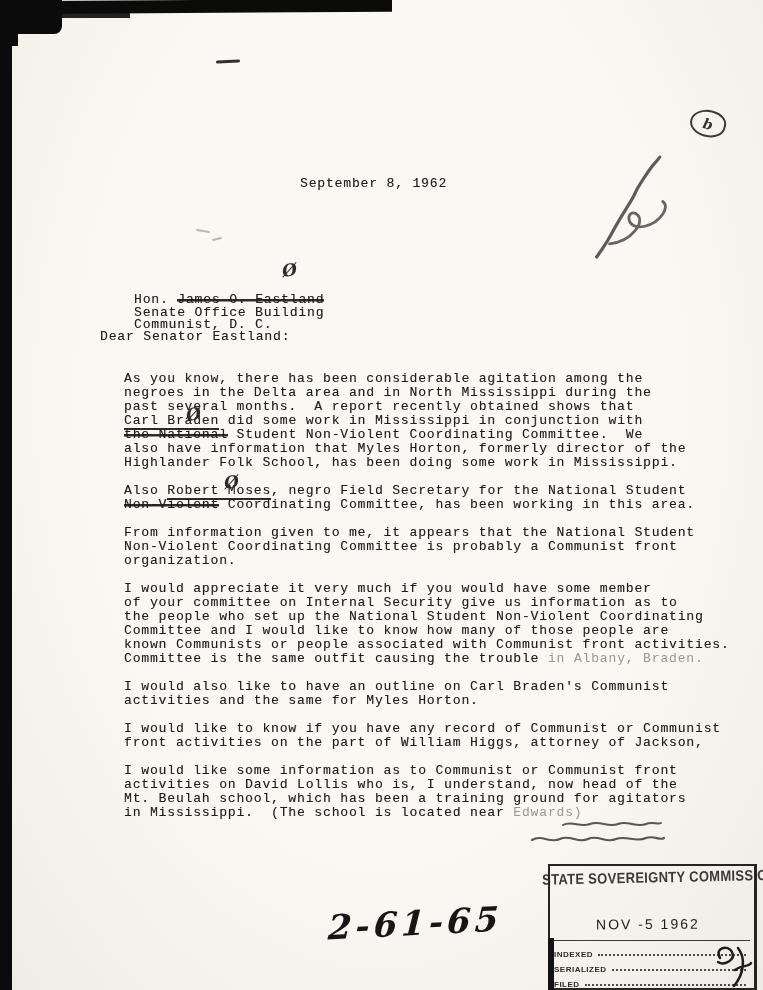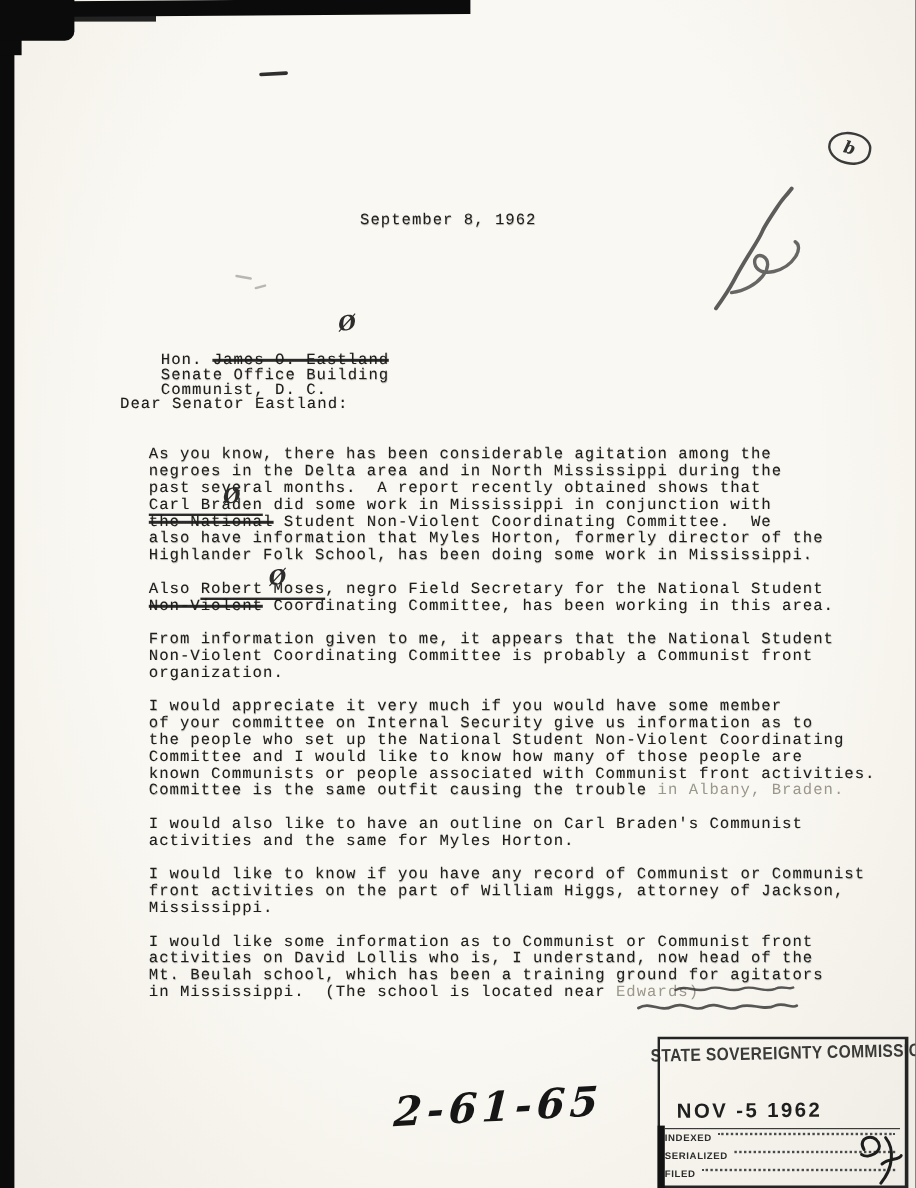--- a/index.html
+++ b/index.html
@@ -67,29 +67,29 @@
     position:absolute; left:542px; top:871px; white-space:nowrap;
     font-family:"Liberation Sans",sans-serif; font-weight:bold; font-size:13px;
     letter-spacing:0.3px; color:#3a3a38;
     transform:rotate(-1.2deg) scaleY(1.15); transform-origin:left top;
   }
   .stamp-box {
     position:absolute; left:548px; top:864px; width:209px; height:126px;
     border:2px solid #242424; border-right-width:3px;
   }
   .date-stamp {
-    position:absolute; left:564px; top:916px;
-    font-family:"Liberation Sans",sans-serif; font-weight:bold; font-size:17px;
+    position:absolute; left:596px; top:916px;
+    font-family:"Liberation Sans",sans-serif; font-weight:normal; font-size:14px;
     letter-spacing:2px; color:#1f1f1f; transform:rotate(-0.5deg);
   }
   .file-rows {
     position:absolute; left:554px; top:940px; width:196px;
     border-top:1.5px solid #3a3a3a; padding-top:3px;
   }
-  .file-row { display:flex; align-items:flex-start; height:15px; }
+  .file-row { display:flex; align-items:flex-end; height:15px; }
   .fb-label {
     font-family:"Liberation Sans",sans-serif; font-weight:bold; font-size:8px;
     letter-spacing:0.5px; color:#2b2b2b;
   }
   .fb-dots { flex:1; border-bottom:2px dotted #4a4a4a; margin:0 4px 3px 5px; }
   .heavy-bar { position:absolute; left:548px; top:938px; width:6px; height:52px; background:#121212; }
 
   .faint { opacity:.32; }
 </style>
 </head>
@@ -143,21 +143,20 @@
         <div class="line"><span class="seg-n">known Communists or people associated with Communist front activities.</span></div>
         <div class="line"><span class="seg-n">Committee is the same outfit causing the trouble </span><span class="seg-f">in Albany, Braden.</span></div>
       </div>
       <div class="paragraph">
         <div class="line"><span class="seg-n">I would also like to have an outline on Carl Braden's Communist</span></div>
         <div class="line"><span class="seg-n">activities and the same for Myles Horton.</span></div>
       </div>
       <div class="paragraph">
         <div class="line"><span class="seg-n">I would like to know if you have any record of Communist or Communist</span></div>
         <div class="line"><span class="seg-n">front activities on the part of William Higgs, attorney of Jackson,</span></div>
-        <div class="line"><span class="seg-n">Mississippi.</span></div>
       </div>
       <div class="paragraph">
         <div class="line"><span class="seg-n">I would like some information as to Communist or Communist front</span></div>
         <div class="line"><span class="seg-n">activities on David Lollis who is, I understand, now head of the</span></div>
         <div class="line"><span class="seg-n">Mt. Beulah school, which has been a training ground for agitators</span></div>
         <div class="line"><span class="seg-n">in Mississippi.  (The school is located near </span><span class="seg-f">Edwards)</span></div>
       </div>
     </div>
 
   <svg class="hw-svg" style="left:582px; top:148px; transform:rotate(4deg);" width="120" height="125" viewBox="0 0 120 125">

